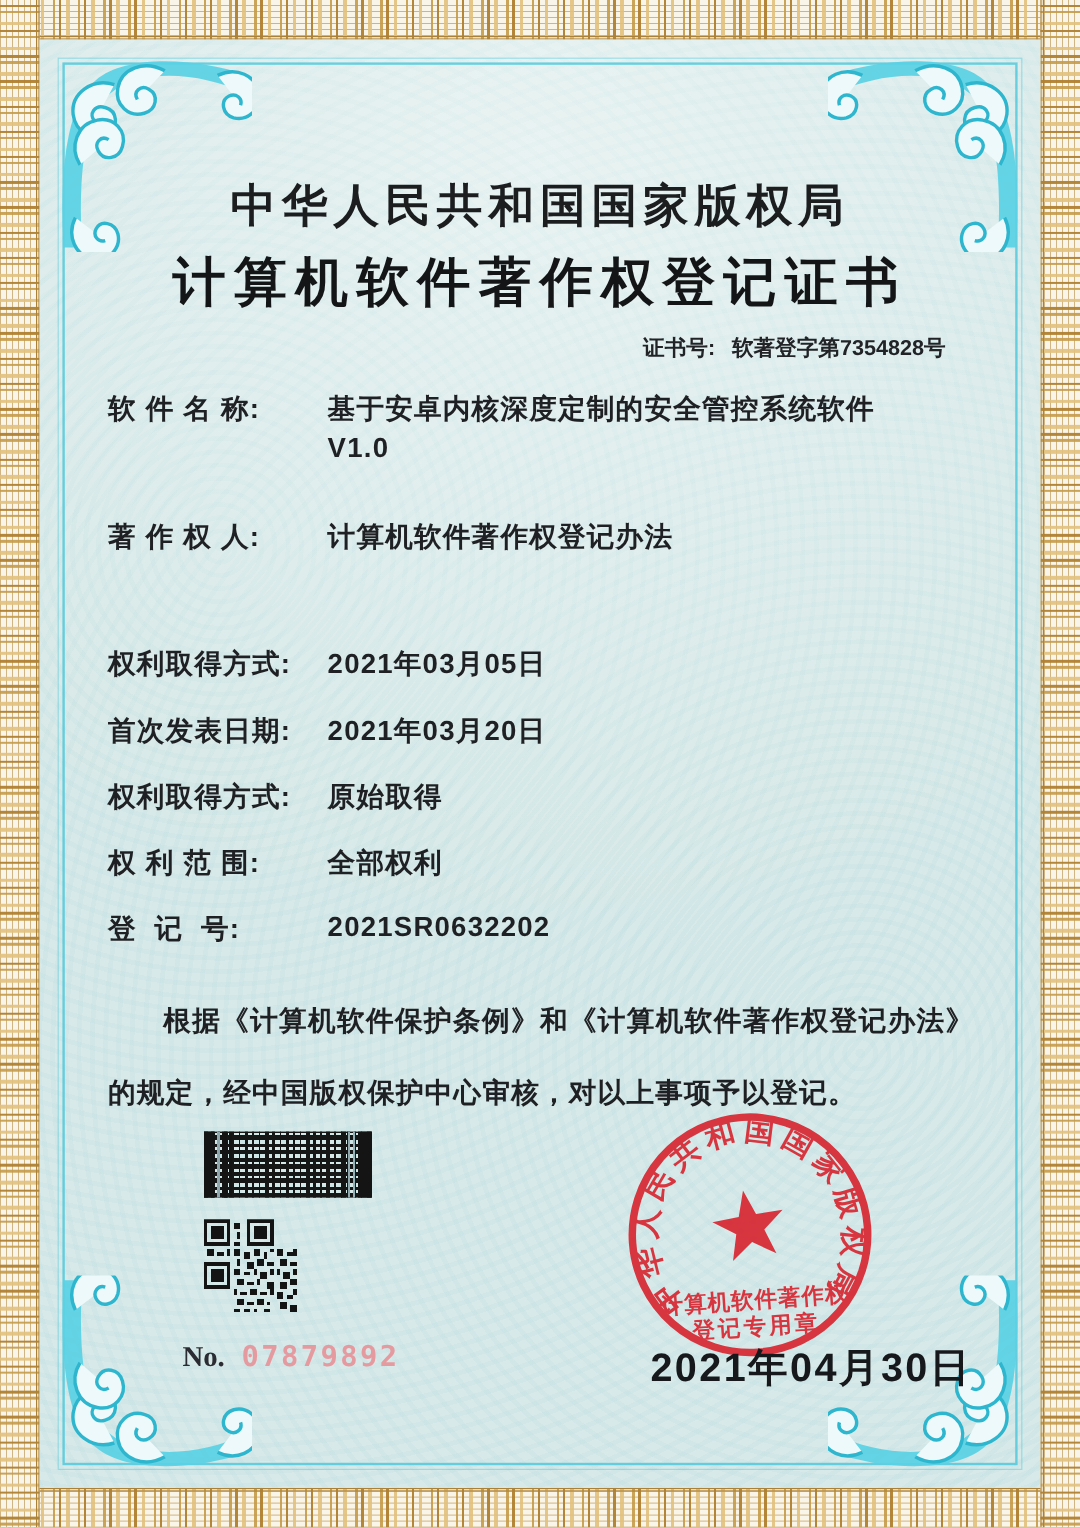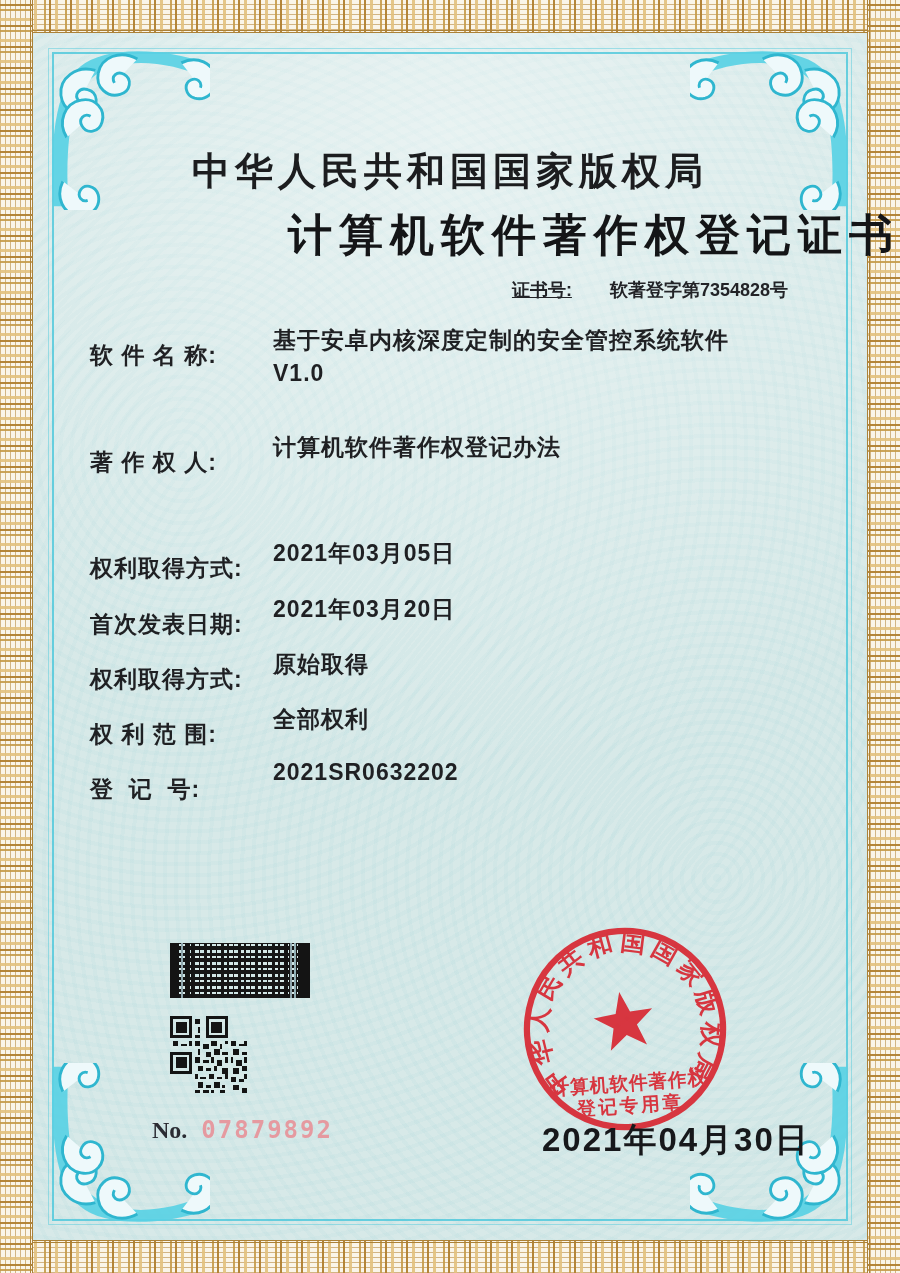--- a/index.html
+++ b/index.html
@@ -29,26 +29,26 @@
   .cyan-frame{position:absolute;inset:52px;border:2px solid rgba(72,199,219,.8);
     outline:1px solid rgba(72,199,219,.45);outline-offset:3px;pointer-events:none;}
   .flourish{position:absolute;width:172px;height:172px;}
   .fl-tl{left:38px;top:38px;}
   .fl-tr{right:38px;top:38px;transform:scaleX(-1);}
   .fl-bl{left:38px;bottom:38px;transform:scaleY(-1);}
   .fl-br{right:38px;bottom:38px;transform:scale(-1,-1);}
   
   .authority{position:absolute;left:0;right:0;top:146px;text-align:center;
     font-size:38px;font-weight:bold;letter-spacing:5px;color:#1c1d1f;}
-  .cert-title{position:absolute;left:0;right:0;top:206px;text-align:right;
+  .cert-title{position:absolute;left:0;right:0;top:206px;text-align:center;
     font-size:44px;font-weight:bold;letter-spacing:7px;color:#141517;}
   .certno-row{position:absolute;top:278px;right:112px;font-size:18px;font-weight:bold;color:#222327;}
-  .certno-row .lbl{margin-right:38px;text-decoration:underline;}
+  .certno-row .lbl{margin-right:14px;}
   .field{position:absolute;left:90px;right:80px;color:#1f2023;font-size:23px;font-weight:bold;}
-  .field .flabel{position:absolute;left:0;top:15px;letter-spacing:1px;white-space:pre;}
+  .field .flabel{position:absolute;left:0;top:0;letter-spacing:1px;white-space:pre;}
   .field .fvalue{position:absolute;left:183px;top:0;letter-spacing:1px;}
   .f1{top:325px;}.f1b{top:360px;}
   .f2{top:432px;}
   .f3{top:538px;}.f4{top:594px;}.f5{top:649px;}.f6{top:704px;}.f7{top:759px;}
   .statement{position:absolute;left:90px;right:88px;top:820px;font-size:23px;font-weight:bold;
     color:#1f2023;line-height:60px;text-indent:2em;text-align:justify;letter-spacing:1px;}
   
   .barcode{position:absolute;left:170px;top:943px;width:140px;height:55px;
     background:
       linear-gradient(90deg,#141414 0 9px,rgba(0,0,0,0) 9px 11px,#8fa6ad 11px 13px,rgba(0,0,0,0) 13px 15px,#141414 15px 19px,rgba(0,0,0,0) 19px 21px,#141414 21px 23px,rgba(0,0,0,0) 23px calc(100% - 26px),#141414 calc(100% - 26px) calc(100% - 22px),rgba(0,0,0,0) calc(100% - 22px) calc(100% - 20px),#8fa6ad calc(100% - 20px) calc(100% - 18px),rgba(0,0,0,0) calc(100% - 18px) calc(100% - 16px),#93b0b6 calc(100% - 16px) calc(100% - 14px),rgba(0,0,0,0) calc(100% - 14px) calc(100% - 12px),#141414 calc(100% - 12px) 100%),
@@ -149,20 +149,21 @@
   </div>
   <div class="field f6">
     <span class="flabel">权 利 范 围:</span>
     <span class="fvalue">全部权利</span>
   </div>
   <div class="field f7">
     <span class="flabel">登  记  号:</span>
     <span class="fvalue">2021SR0632202</span>
   </div>
 
+  <div class="statement">根据《计算机软件保护条例》和《计算机软件著作权登记办法》的规定，经中国版权保护中心审核，对以上事项予以登记。</div>
 
   <div class="barcode"></div>
   <svg class="qrcode" viewBox="0 0 29 29" shape-rendering="crispEdges">
     <g fill="#141414">
       <path fill-rule="evenodd" d="M0,0h8v8h-8z M1,1v6h6v-6z"></path>
         <rect x="2" y="2" width="4" height="4"></rect>
       <path fill-rule="evenodd" d="M13,0h8v8h-8z M14,1v6h6v-6z"></path>
         <rect x="15" y="2" width="4" height="4"></rect>
       <path fill-rule="evenodd" d="M0,13h8v8h-8z M1,14v6h6v-6z"></path>
         <rect x="2" y="15" width="4" height="4"></rect>

